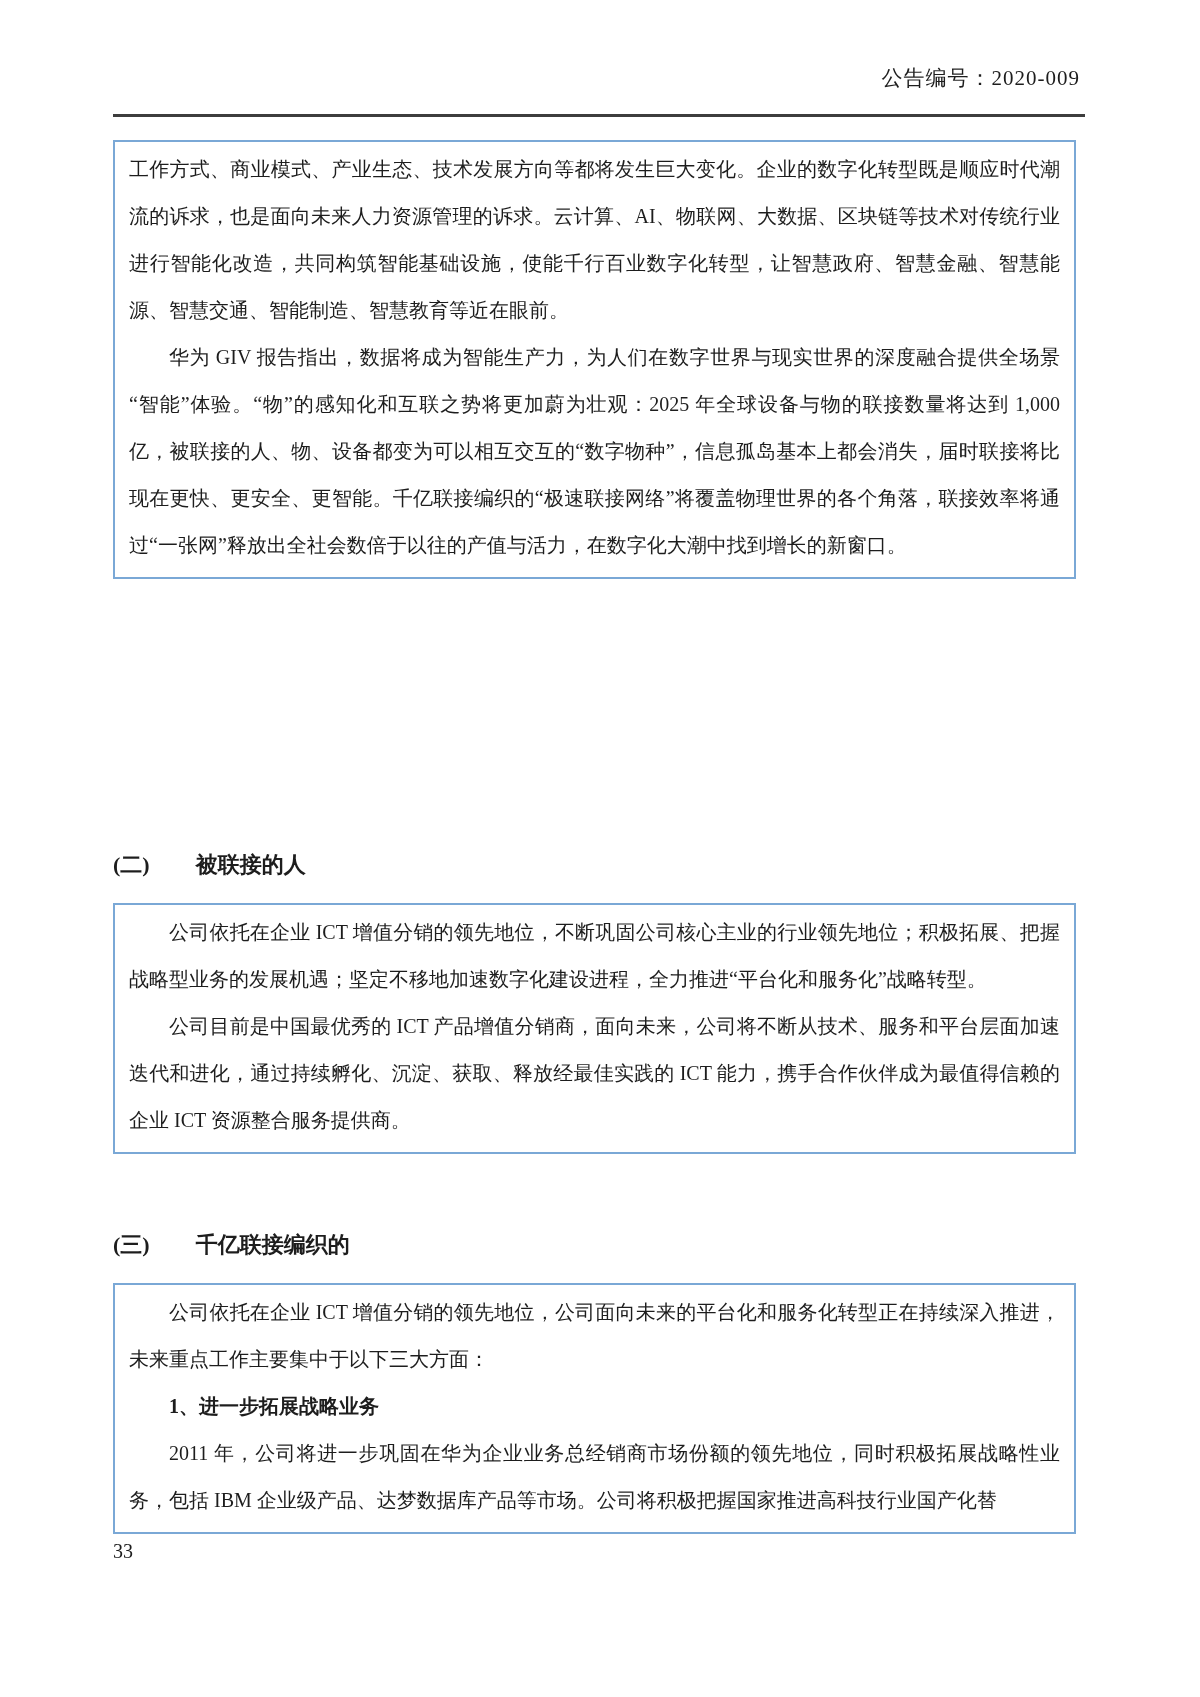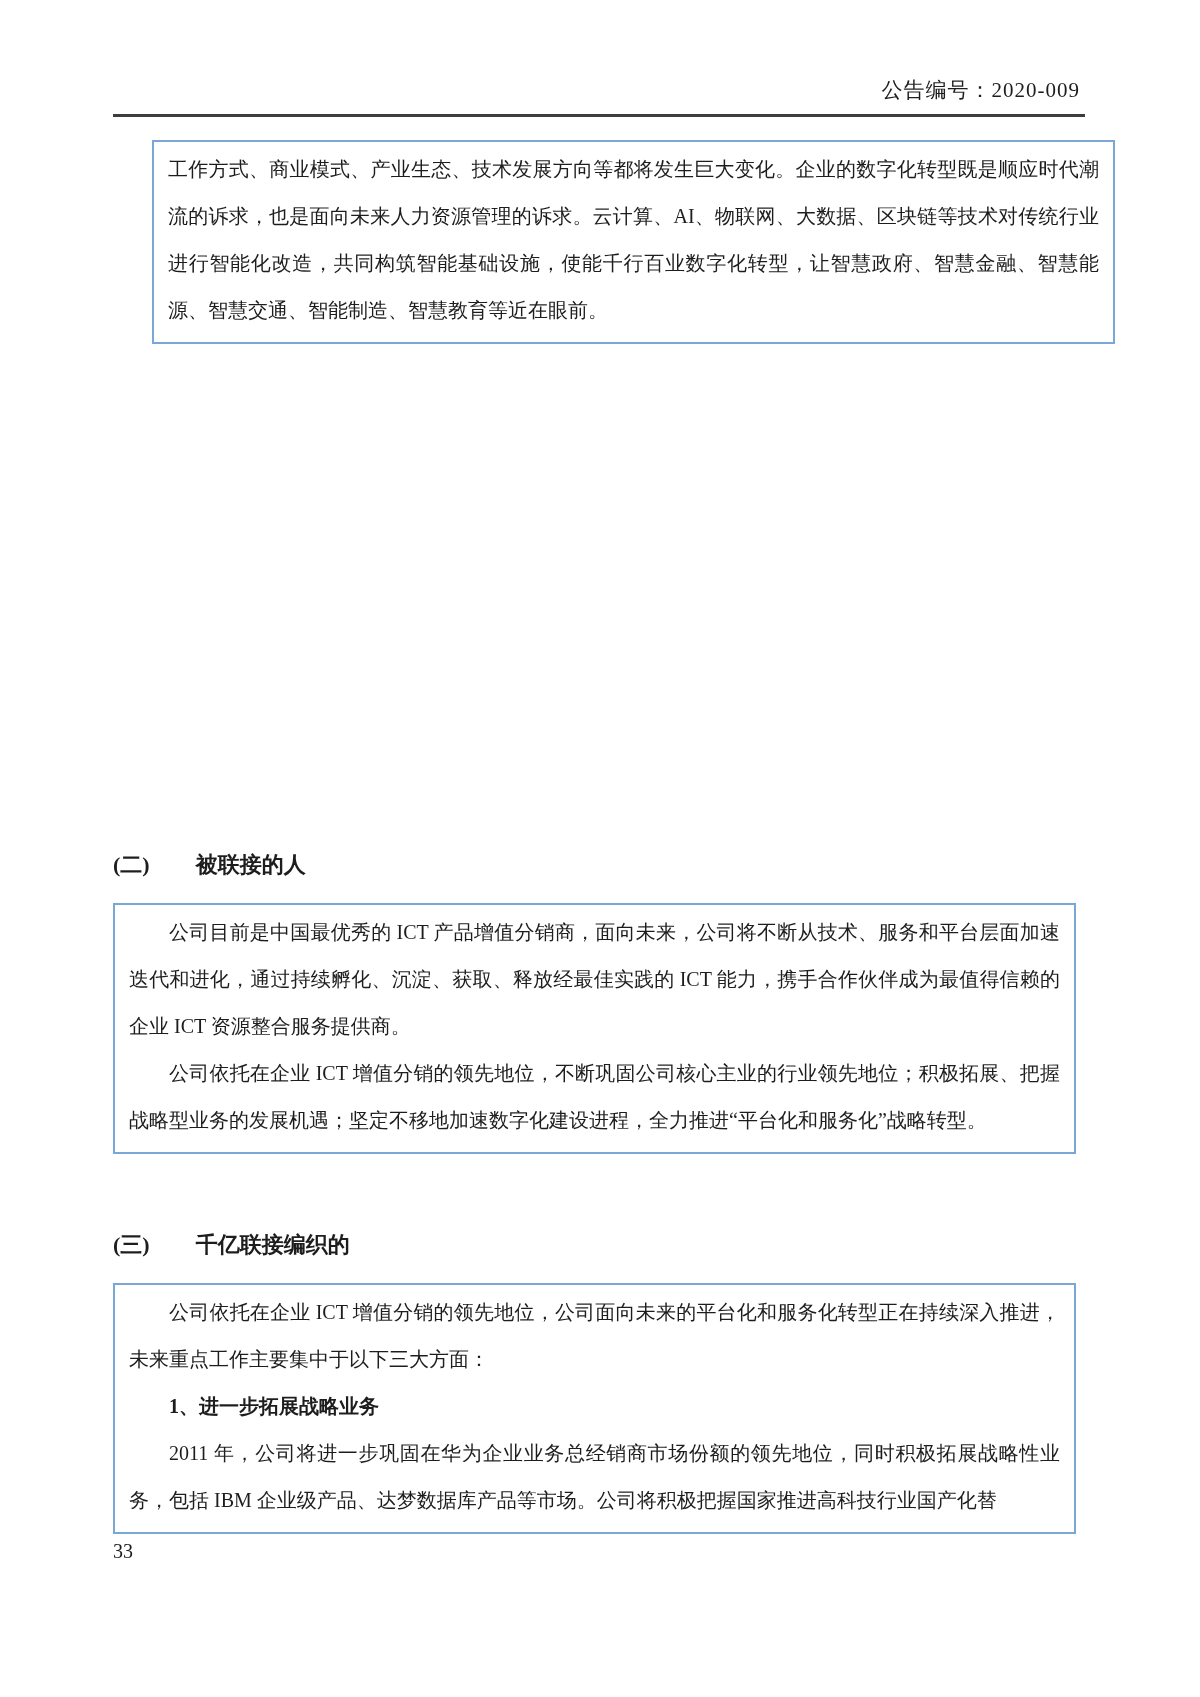--- a/index.html
+++ b/index.html
@@ -11,39 +11,39 @@
   .page{
     position:relative;
     width:1200px;height:1697px;
     background:#ffffff;
     color:var(--text);
     font-family:"Liberation Serif","DejaVu Serif",serif;
     overflow:hidden;
   }
   .header-no{
     position:absolute;
-    top:76px;right:120px;
+    top:64px;right:120px;
     font-size:21px;
     letter-spacing:1px;
   }
   .header-rule{
     position:absolute;
     top:114px;left:113px;
     width:972px;height:3px;
     background:var(--rule);
   }
   .text-box{
     position:absolute;
     left:113px;width:963px;
     box-sizing:border-box;
     border:2px solid var(--box-border);
     background:#ffffff;
     padding:4px 14px 8px 14px;
   }
-  .box1{top:140px;margin-left:39px;}
+  .box1{top:140px;}
   .box2{top:903px;}
   .box3{top:1283px;}
   .text-box p{
     margin:0;
     font-size:20px;
     line-height:47px;
     text-align:justify;
   }
   .indent{text-indent:2em;}
   .bold{font-weight:bold;}
@@ -69,30 +69,31 @@
 <body>
 
 <div class="page">
 
   <div class="header-no">公告编号：2020-009</div>
 
   <div class="header-rule"></div>
 
   <div class="text-box box1">
     <p>工作方式、商业模式、产业生态、技术发展方向等都将发生巨大变化。企业的数字化转型既是顺应时代潮流的诉求，也是面向未来人力资源管理的诉求。云计算、AI、物联网、大数据、区块链等技术对传统行业进行智能化改造，共同构筑智能基础设施，使能千行百业数字化转型，让智慧政府、智慧金融、智慧能源、智慧交通、智能制造、智慧教育等近在眼前。</p>
+    <p class="indent">华为 GIV 报告指出，数据将成为智能生产力，为人们在数字世界与现实世界的深度融合提供全场景“智能”体验。“物”的感知化和互联之势将更加蔚为壮观：2025 年全球设备与物的联接数量将达到 1,000 亿，被联接的人、物、设备都变为可以相互交互的“数字物种”，信息孤岛基本上都会消失，届时联接将比现在更快、更安全、更智能。千亿联接编织的“极速联接网络”将覆盖物理世界的各个角落，联接效率将通过“一张网”释放出全社会数倍于以往的产值与活力，在数字化大潮中找到增长的新窗口。</p>
   </div>
 
   <div class="section-heading h2">
     <span class="num">(二)</span>
     <span>被联接的人</span>
   </div>
 
   <div class="text-box box2">
+    <p class="indent">公司依托在企业 ICT 增值分销的领先地位，不断巩固公司核心主业的行业领先地位；积极拓展、把握战略型业务的发展机遇；坚定不移地加速数字化建设进程，全力推进“平台化和服务化”战略转型。</p>
     <p class="indent">公司目前是中国最优秀的 ICT 产品增值分销商，面向未来，公司将不断从技术、服务和平台层面加速迭代和进化，通过持续孵化、沉淀、获取、释放经最佳实践的 ICT 能力，携手合作伙伴成为最值得信赖的企业 ICT 资源整合服务提供商。</p>
-    <p class="indent">公司依托在企业 ICT 增值分销的领先地位，不断巩固公司核心主业的行业领先地位；积极拓展、把握战略型业务的发展机遇；坚定不移地加速数字化建设进程，全力推进“平台化和服务化”战略转型。</p>
   </div>
 
   <div class="section-heading h3">
     <span class="num">(三)</span>
     <span>千亿联接编织的</span>
   </div>
 
   <div class="text-box box3">
     <p class="indent">公司依托在企业 ICT 增值分销的领先地位，公司面向未来的平台化和服务化转型正在持续深入推进，未来重点工作主要集中于以下三大方面：</p>
     <p class="indent bold">1、进一步拓展战略业务</p>

